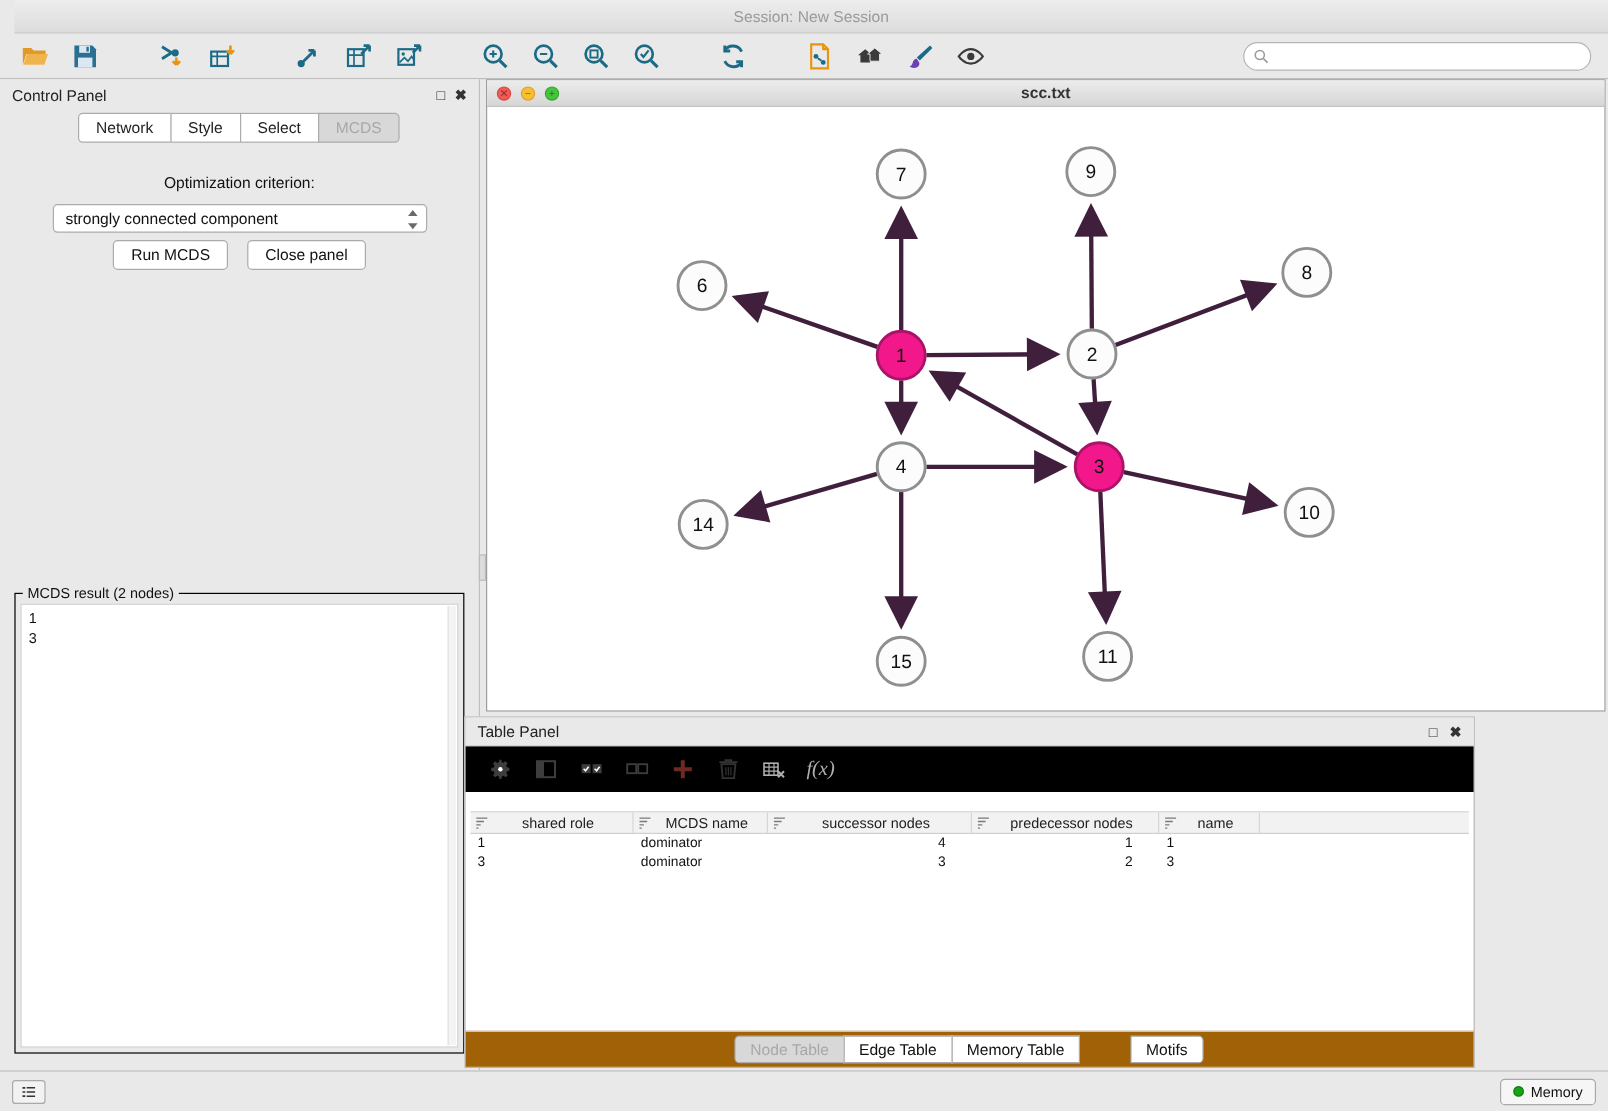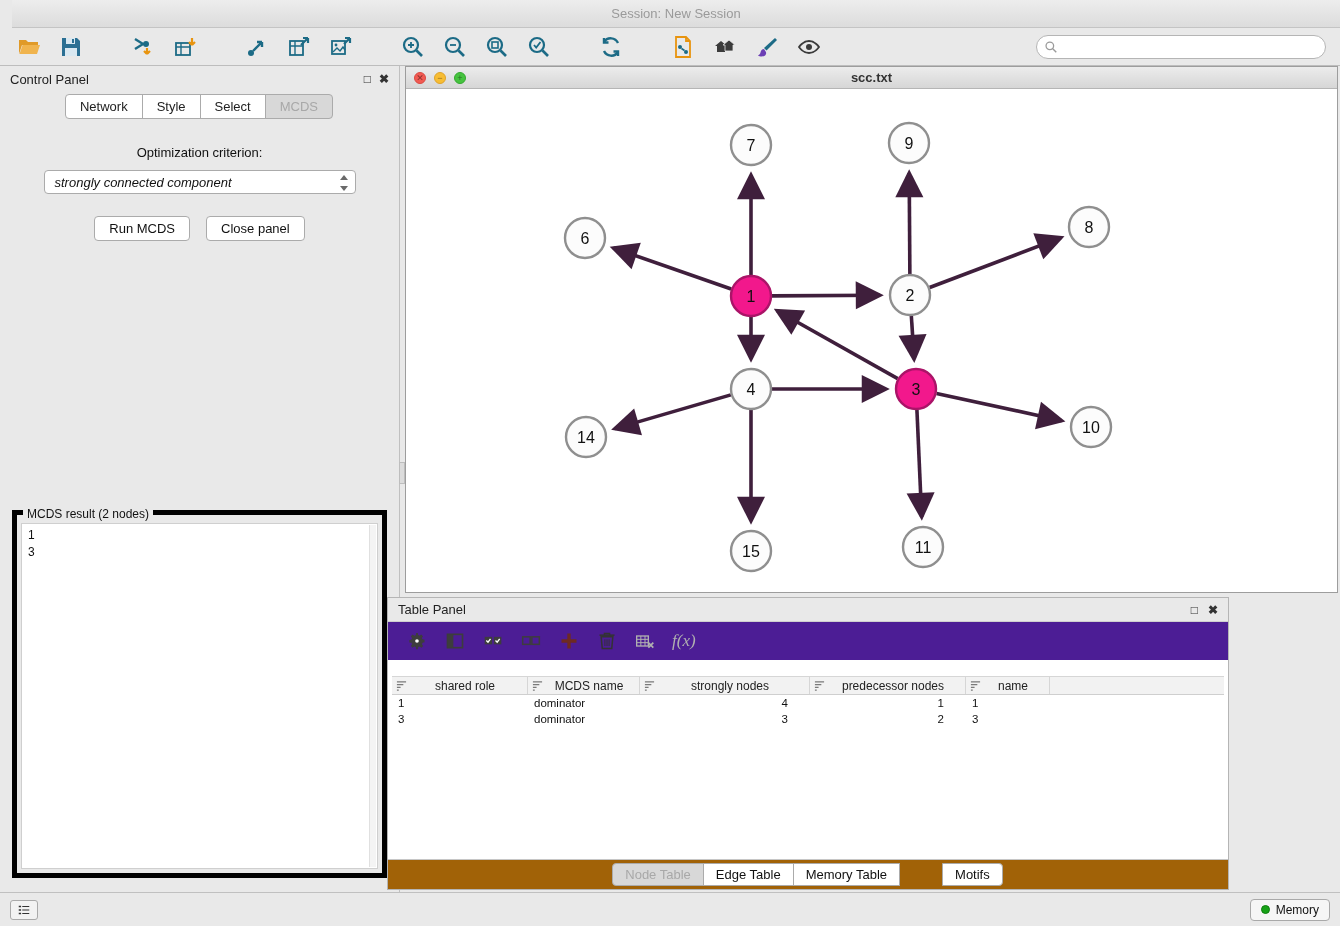--- a/index.html
+++ b/index.html
@@ -34,27 +34,27 @@
   .ph-btn { font-size:12px; color:#333; cursor:pointer; line-height:1; font-weight:bold; }
   .cp-tabs { display:flex; justify-content:center; margin-top:2px; }
   .cp-tab { border:1px solid #ababab; background:#fff; padding:4px 14px; font-size:13px;
     color:#222; margin-left:-1px; cursor:pointer; }
   .cp-tab:first-child { border-top-left-radius:4px; border-bottom-left-radius:4px; }
   .cp-tab:last-child { border-top-right-radius:4px; border-bottom-right-radius:4px; }
   .cp-tab.active { background:#d8d8d8; color:#a8a8a8; }
   .opt-label { text-align:center; font-size:13px; color:#111; margin-top:26px; }
   .dropdown { position:relative; margin:10px auto 0; width:312px; height:24px; background:#fff;
     border:1px solid #ababab; border-radius:4px; display:flex; align-items:center;
-    padding:0 24px 0 10px; font-size:13px; color:#111; cursor:pointer;font-style:italic; }
+    padding:0 24px 0 10px; font-size:13px; color:#111; cursor:pointer; }
   .dropdown .dd-arrows { position:absolute; right:6px; top:3px; width:10px; height:18px; }
-  .cp-buttons { display:flex; justify-content:center; gap:16px; margin-top:22px; }
+  .cp-buttons { display:flex; justify-content:center; gap:16px; margin-top:6px; }
   .cp-btn { border:1px solid #ababab; background:#fff; border-radius:4px; padding:4px 14px;
     font-size:13px; color:#111; cursor:pointer; font-family:"Liberation Sans",sans-serif; }
   .result-box { position:absolute; left:12px; right:12px; top:428px; bottom:14px;
-    border:5px solid #000000;margin-top:16px; }
+    border:1px solid #000000; }
   .result-legend { position:absolute; top:-8px; left:6px; background:#e9e9e9; padding:0 4px;
     font-size:12px; color:#111; }
   .result-inner { position:absolute; top:8px; left:4px; right:4px; bottom:4px; background:#fff;
     border:1px solid #cfcfcf; overflow:hidden; }
   .result-lines { padding:3px 6px; font-size:12px; color:#111; line-height:17px; }
   .result-scroll { position:absolute; top:1px; right:1px; bottom:1px; width:7px; background:#f4f4f4; border-left:1px solid #e0e0e0; }
 
   
   .net-window { position:absolute; left:405px; top:66px; width:933px; height:527px;
     background:#fff; border:1px solid #9d9d9d; }
@@ -68,21 +68,21 @@
   .tl-yellow { background:#f7bd33; border:1px solid #dfa32b; }
   .tl-green { background:#46c33f; border:1px solid #33a92f; }
   .graph-area { position:absolute; top:22px; left:0; right:0; bottom:0; }
 
   
   .table-panel { position:absolute; left:387px; top:597px; width:842px; height:293px;
     background:#fff; border:1px solid #b5b5b5; }
   .tp-header { height:24px; background:#e9e9e9; display:flex; align-items:center; padding:0 10px;
     border-bottom:1px solid #cfcfcf; }
   .tp-header .ph-title { font-size:13px; color:#222; }
-  .tp-toolbar { height:38px; display:flex; align-items:center; padding:0 14px; background:#4c1d95; }
+  .tp-toolbar { height:38px; display:flex; align-items:center; padding:0 14px; background:#000000; }
   .tp-btn { width:30px; height:30px; display:flex; align-items:center; justify-content:center; margin-right:8px; cursor:pointer; }
   .tp-btn svg { width:20px; height:20px; }
   .fx-label { font-size:17px; font-style:italic; color:#b0b0b0; font-family:"Liberation Serif",serif; margin-left:4px; }
   .tbl { position:absolute; top:78px; left:4px; right:4px; }
   .tbl-header { display:flex; height:19px; background:#f2f2f2; border-top:1px solid #d6d6d6; border-bottom:1px solid #cfcfcf; }
   .th-cell { display:flex; align-items:center; border-right:1px solid #d6d6d6; font-size:12px; color:#222; padding:0 4px; }
   .th-cell .th-label { flex:1; text-align:center; }
   .th-cell svg { width:11px; height:11px; flex:none; }
   .tbl-row { display:flex; height:16px; background:#fff; }
   .td-cell { font-size:11.5px; color:#111; padding:0 6px; overflow:hidden; white-space:nowrap; line-height:16px; }
@@ -441,21 +441,21 @@
           <div class="th-cell" style="width: 112px;">
             <svg viewBox="0 0 12 12">
               <path d="M1 2h10M1 5h7M1 8h4M1 11h2" stroke="#7a7a7a" stroke-width="1.2"></path>
             </svg>
             <span class="th-label">MCDS name</span>
           </div>
           <div class="th-cell" style="width: 170px;">
             <svg viewBox="0 0 12 12">
               <path d="M1 2h10M1 5h7M1 8h4M1 11h2" stroke="#7a7a7a" stroke-width="1.2"></path>
             </svg>
-            <span class="th-label">strongly nodes</span>
+            <span class="th-label">successor nodes</span>
           </div>
           <div class="th-cell" style="width: 156px;">
             <svg viewBox="0 0 12 12">
               <path d="M1 2h10M1 5h7M1 8h4M1 11h2" stroke="#7a7a7a" stroke-width="1.2"></path>
             </svg>
             <span class="th-label">predecessor nodes</span>
           </div>
           <div class="th-cell" style="width: 84px;">
             <svg viewBox="0 0 12 12">
               <path d="M1 2h10M1 5h7M1 8h4M1 11h2" stroke="#7a7a7a" stroke-width="1.2"></path>

